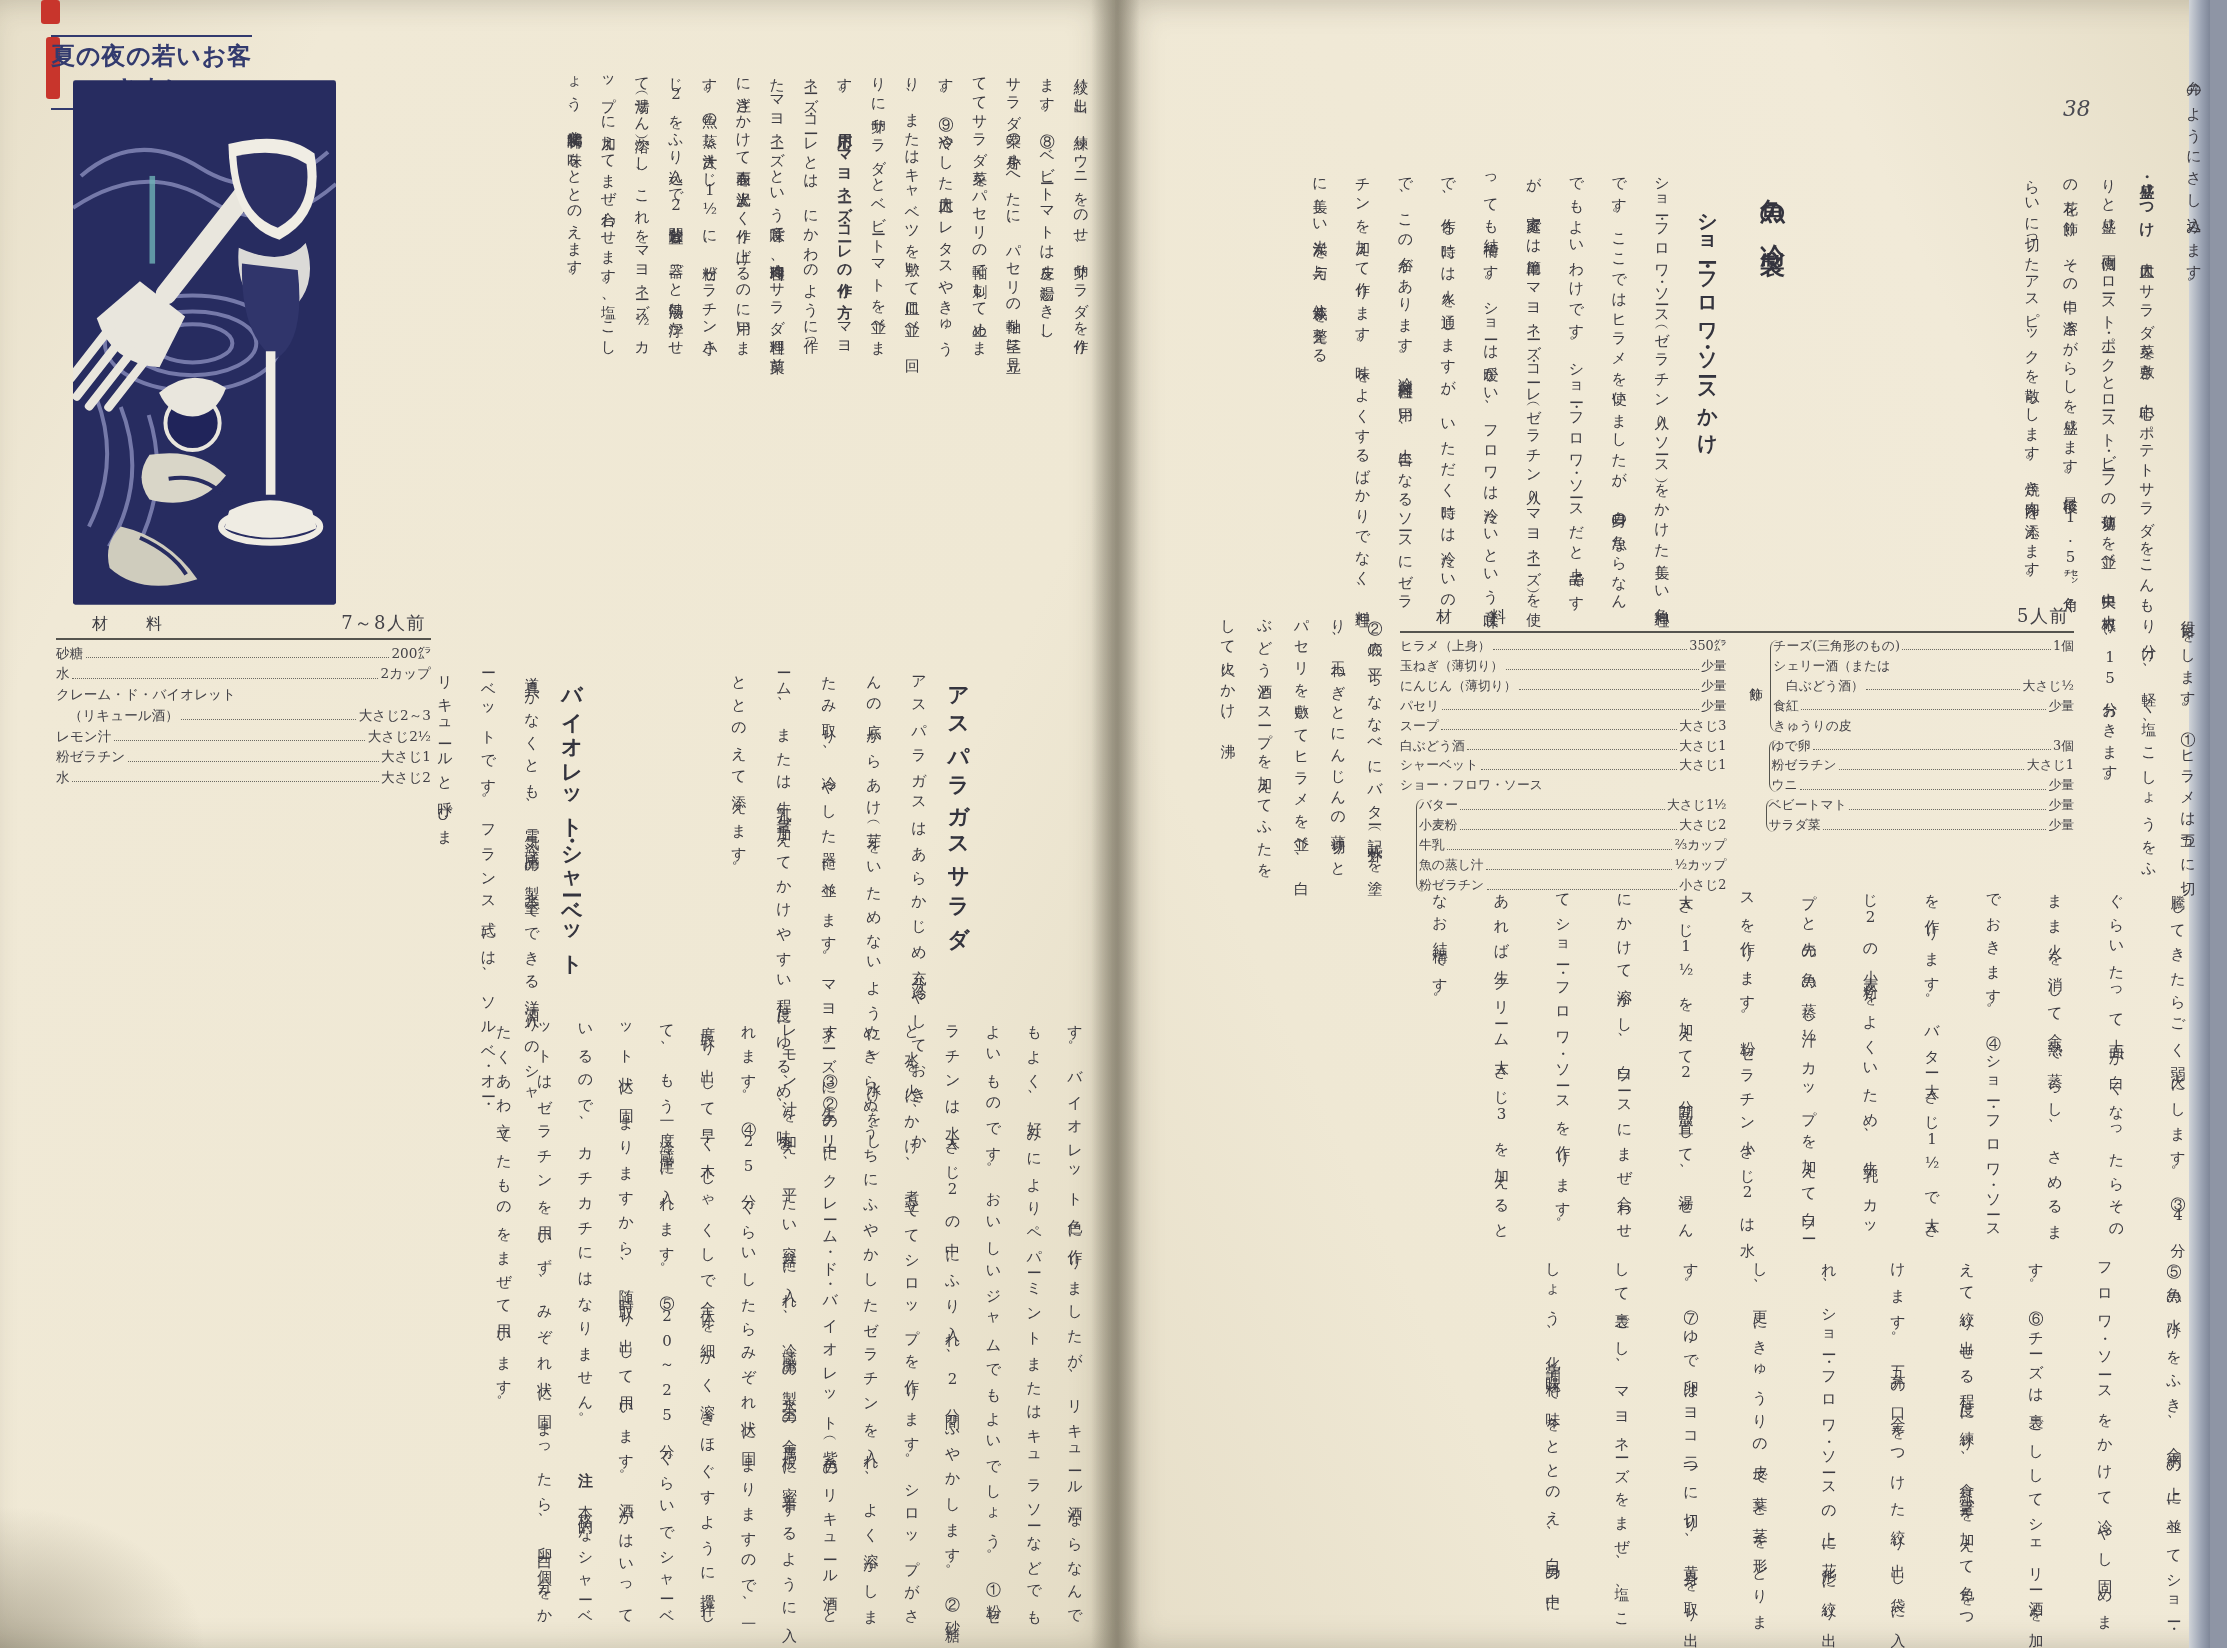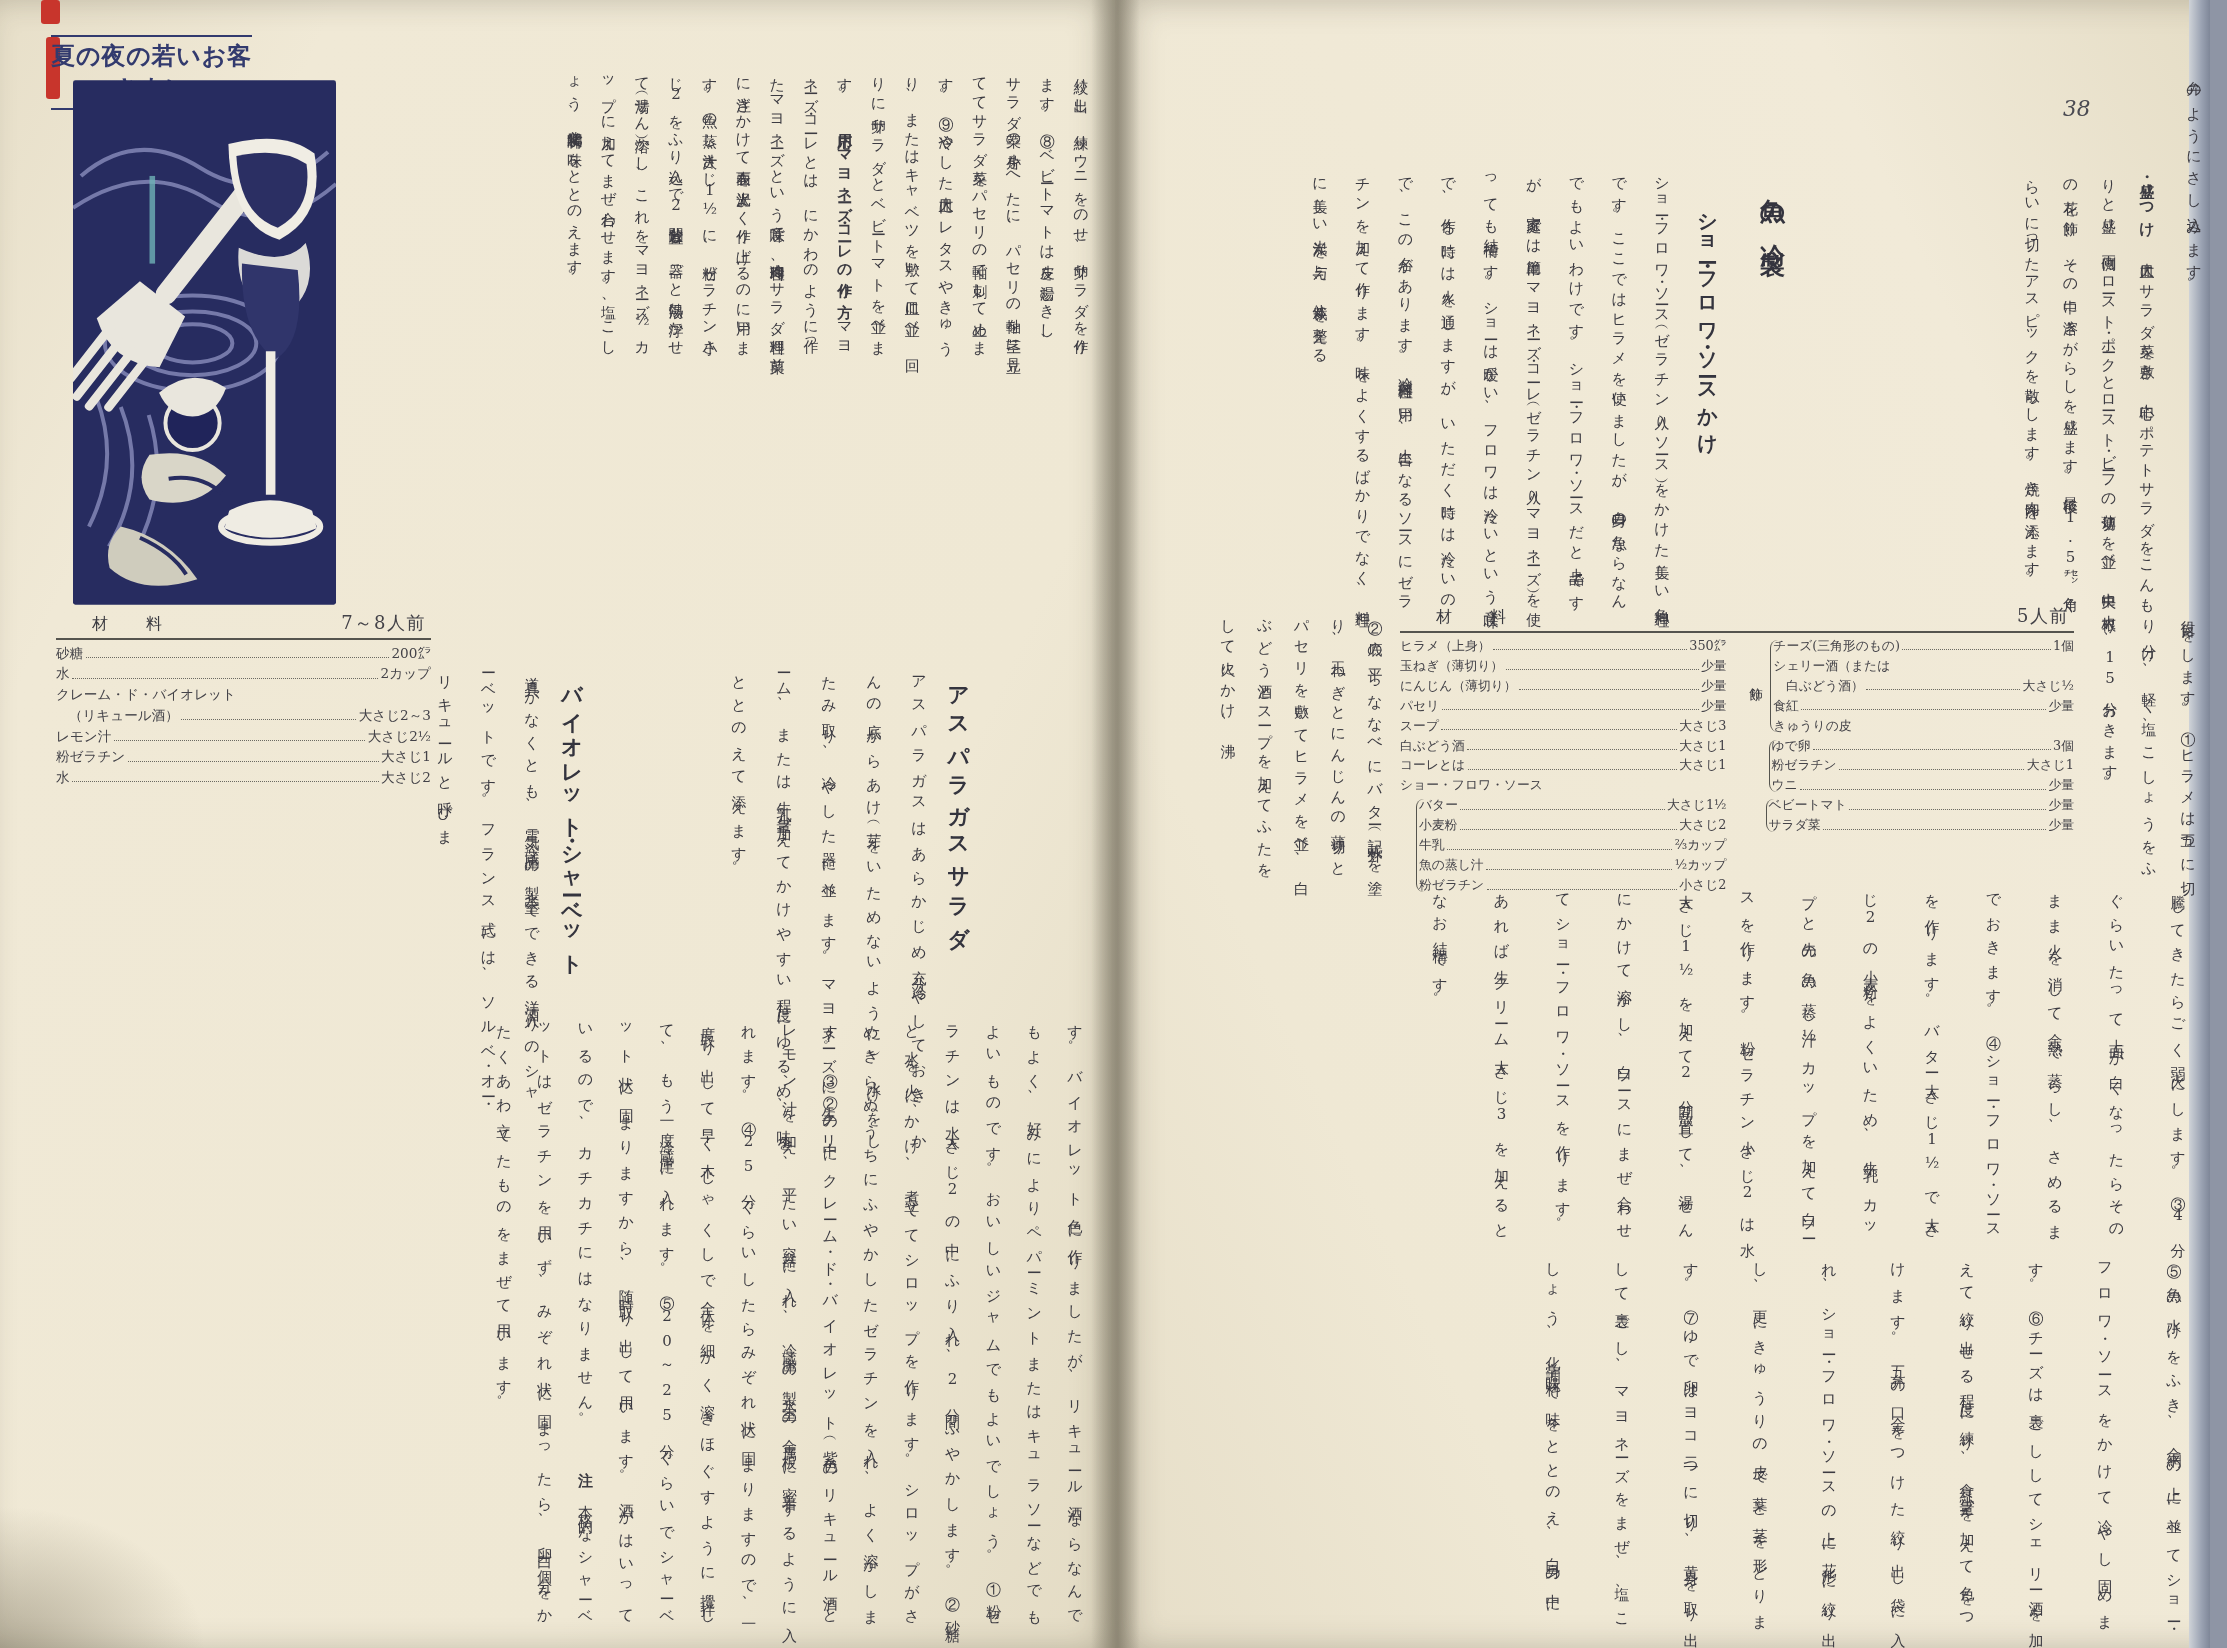--- a/index.html
+++ b/index.html
@@ -286,21 +286,21 @@
               <span class="amt">大さじ3</span>
             </div>
 
             <div class="mrow" data-indent="0">
               <span class="nm">白ぶどう酒</span>
               <span class="dots"></span>
               <span class="amt">大さじ1</span>
             </div>
 
             <div class="mrow" data-indent="0">
-              <span class="nm">コーレとは</span>
+              <span class="nm">シャーベット</span>
               <span class="dots"></span>
               <span class="amt">大さじ1</span>
             </div>
 
             <div class="mrow" data-indent="0">
               <span class="nm">ショー・フロワ・ソース</span>
               <span class="dots off"></span>
               <span class="amt"></span>
             </div>
           </div>

